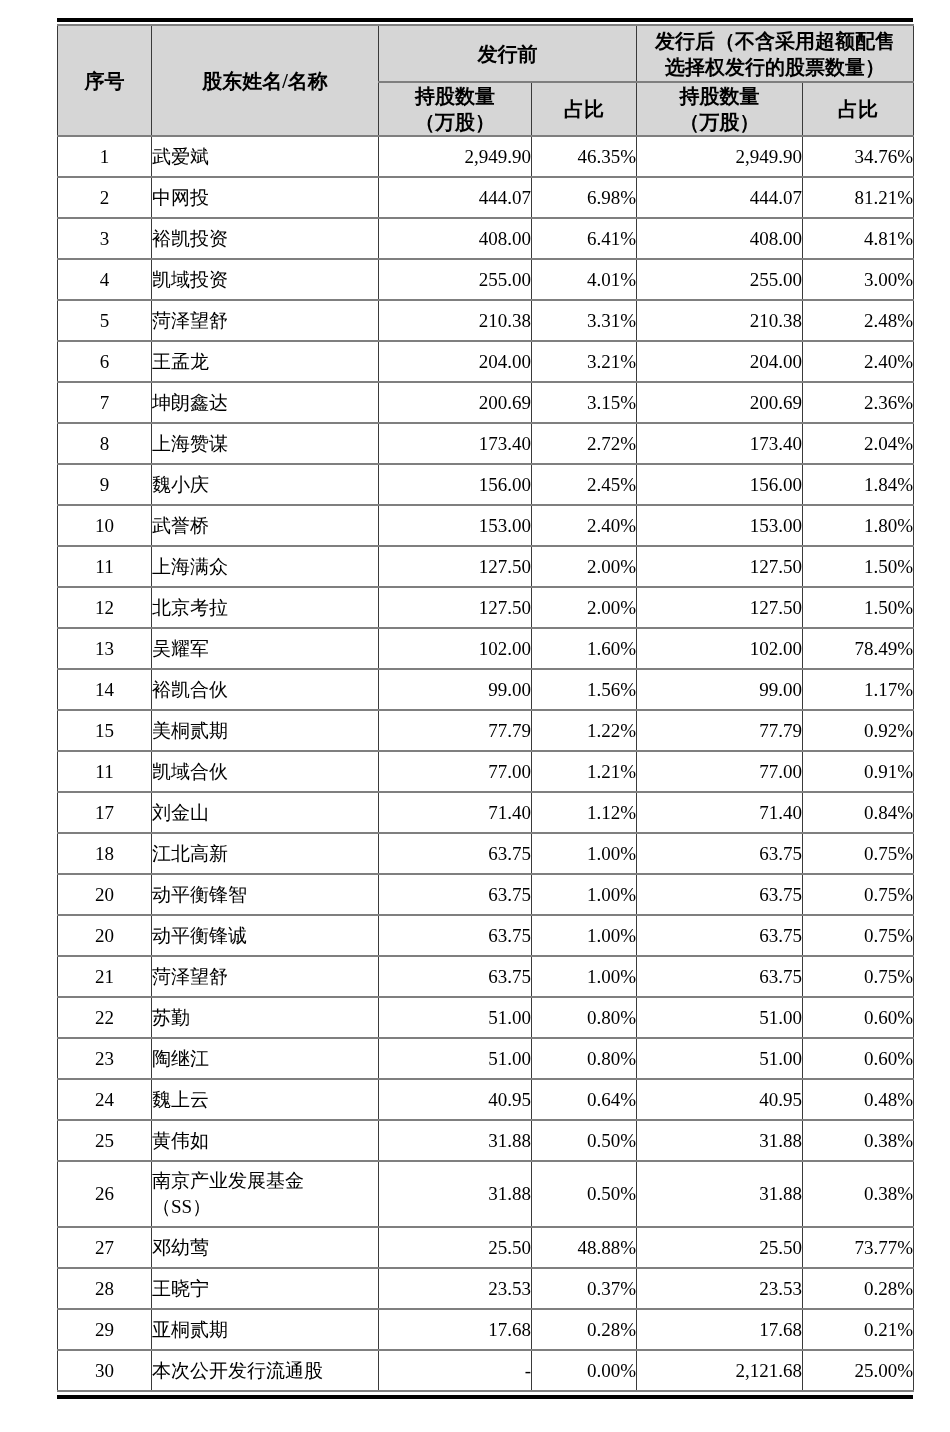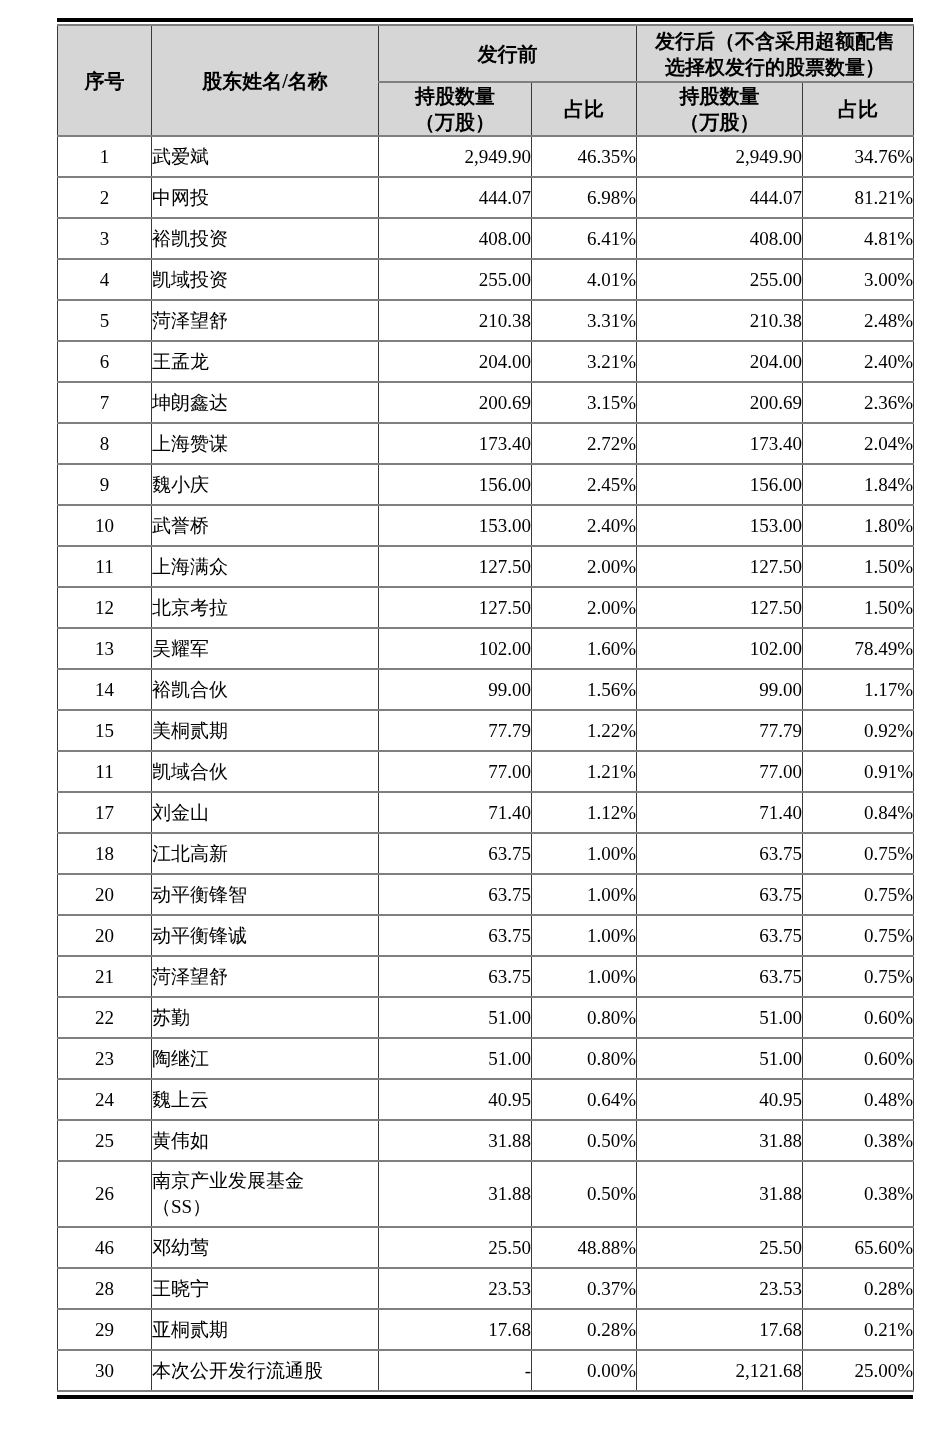--- a/index.html
+++ b/index.html
@@ -300,26 +300,26 @@
         <tr>
           <td class="c-idx">26</td>
           <td class="c-name">南京产业发展基金
 （SS）</td>
           <td class="c-num">31.88</td>
           <td class="c-num">0.50%</td>
           <td class="c-num">31.88</td>
           <td class="c-num">0.38%</td>
         </tr>
         <tr>
-          <td class="c-idx">46</td>
+          <td class="c-idx">27</td>
           <td class="c-name">邓幼莺</td>
           <td class="c-num">25.50</td>
           <td class="c-num">48.88%</td>
           <td class="c-num">25.50</td>
-          <td class="c-num">65.60%</td>
+          <td class="c-num">73.77%</td>
         </tr>
         <tr>
           <td class="c-idx">28</td>
           <td class="c-name">王晓宁</td>
           <td class="c-num">23.53</td>
           <td class="c-num">0.37%</td>
           <td class="c-num">23.53</td>
           <td class="c-num">0.28%</td>
         </tr>
         <tr>

